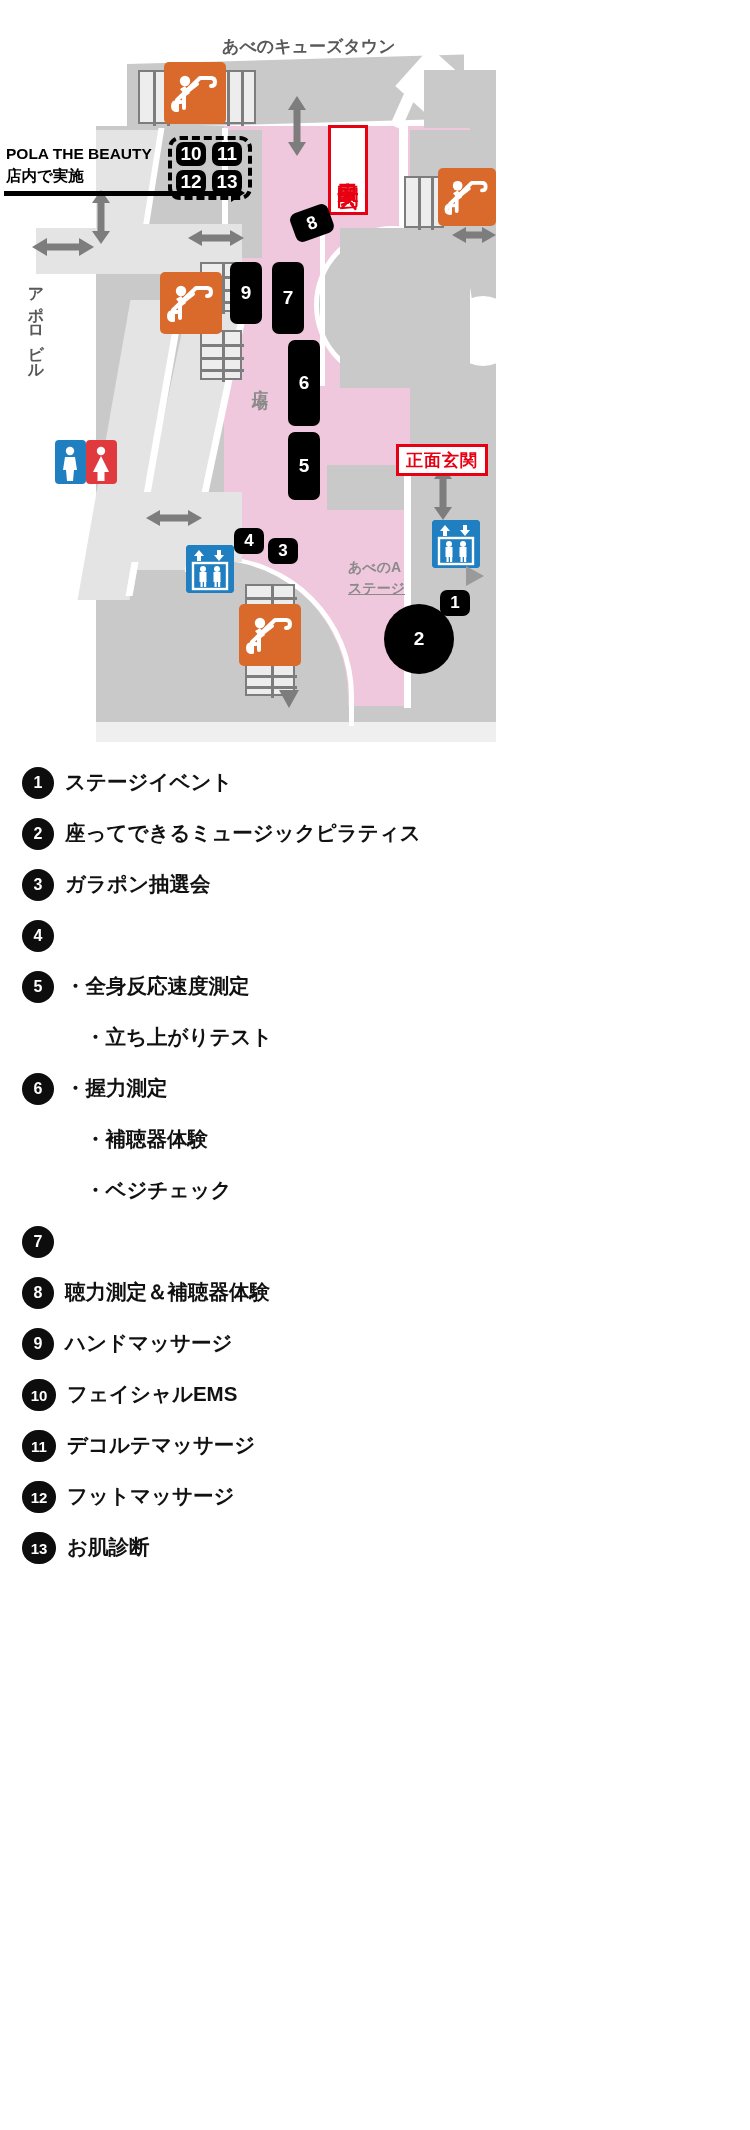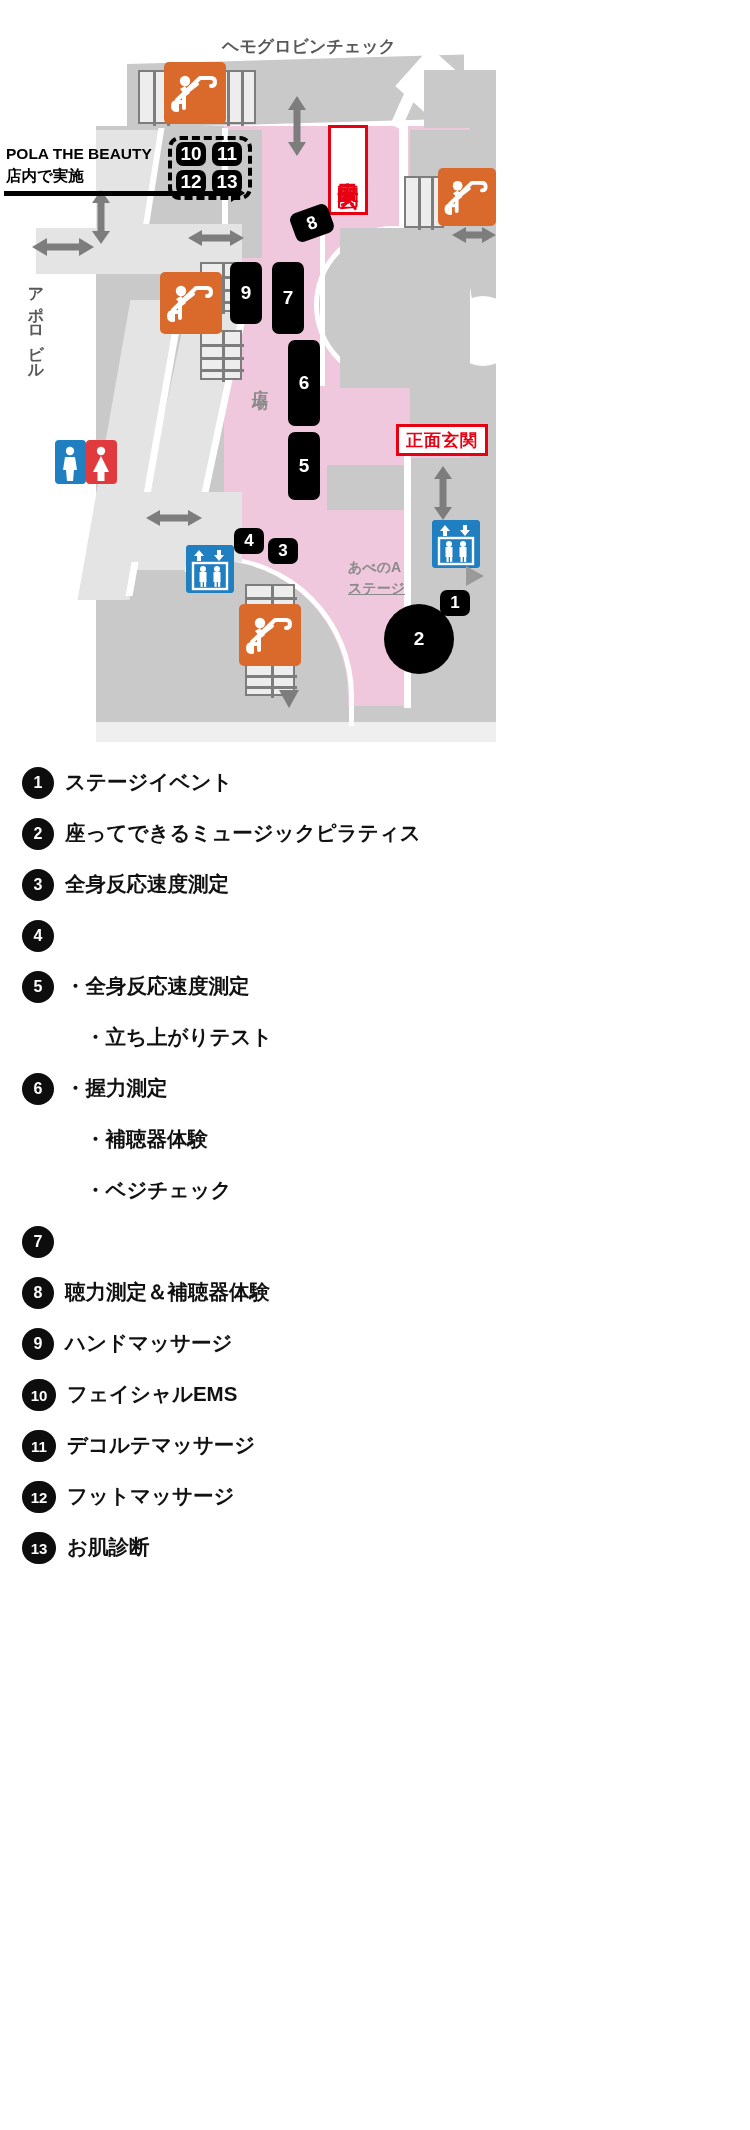--- a/index.html
+++ b/index.html
@@ -32,21 +32,21 @@
   .lbl-abeno-a{color:#8a8a8a;font-size:14px;line-height:1.45;}
 
   
   .red-sign{
     position:absolute;border:3px solid #e60012;background:#fff;color:#e60012;
     font-weight:bold;display:flex;align-items:center;justify-content:center;
     box-sizing:border-box;
   }
   .red-sign.vert{writing-mode:vertical-rl;text-orientation:upright;
     font-size:21px;letter-spacing:2px;padding:4px 2px;}
-  .red-sign.horiz{font-size:17px;letter-spacing:1px;padding:3px 6px;}
+  .red-sign.horiz{font-size:17px;letter-spacing:1px;padding:3px 6px;margin-top:20px;}
 
   
   .pola-text{position:absolute;color:#000;font-weight:bold;font-size:15.5px;line-height:1.35;}
   .pola-arrow{position:absolute;height:5px;background:#000;}
   .pola-arrow:after{content:"";position:absolute;right:-13px;top:-7px;
      border-top:9px solid transparent;border-bottom:9px solid transparent;border-left:14px solid #000;}
 
   
   .dash-box{position:absolute;border:4px dashed #000;border-radius:12px;box-sizing:border-box;}
 
@@ -142,21 +142,21 @@
     <div class="shape blk-grey" style="left:226px;top:130px;width:36px;height:128px;"></div>
     <div class="shape blk-white" style="left:222px;top:128px;width:6px;height:132px;"></div>
 
     <div class="shape blk-lgrey" style="left:36px;top:228px;width:66px;height:46px;"></div>
     <div class="shape blk-lgrey" style="left:96px;top:224px;width:146px;height:50px;"></div>
     <div class="shape blk-lgrey" style="left:96px;top:492px;width:146px;height:70px;"></div>
 
     <div class="shape" style="left:320px;top:226px;width:150px;height:160px;background:transparent;
                 border-left:5px solid #fff;box-sizing:border-box;"></div>
 
-    <div class="map-label lbl-top" style="left:222px;top:36px;">ヘモグロビンチェック</div>
+    <div class="map-label lbl-top" style="left:222px;top:36px;">あべのキューズタウン</div>
 
     <div class="stair" style="left:138px;top:70px;width:44px;height:54px;">
       <i style="left:13px;top:0;width:2.5px;height:54px;"></i>
       <i style="left:27px;top:0;width:2.5px;height:54px;"></i>
     </div>
     <div class="stair" style="left:212px;top:70px;width:44px;height:54px;">
       <i style="left:13px;top:0;width:2.5px;height:54px;"></i>
       <i style="left:27px;top:0;width:2.5px;height:54px;"></i>
     </div>
     <div class="esc" style="left:164px;top:62px;width:62px;height:62px;">
@@ -403,21 +403,21 @@
   <div class="lrow">
         <div class="lbadge">1</div>
         <div class="ltext">ステージイベント</div>
       </div>
       <div class="lrow">
         <div class="lbadge">2</div>
         <div class="ltext">座ってできるミュージックピラティス</div>
       </div>
       <div class="lrow">
         <div class="lbadge">3</div>
-        <div class="ltext">全身反応速度測定</div>
+        <div class="ltext">ガラポン抽選会</div>
       </div>
       <div class="lrow">
         <div class="lbadge">4</div>
       </div>
       <div class="lrow">
         <div class="lbadge">5</div>
         <div class="ltext">・全身反応速度測定</div>
       </div>
       <div class="lrow">
         <div class="lbadge spacer"></div>

